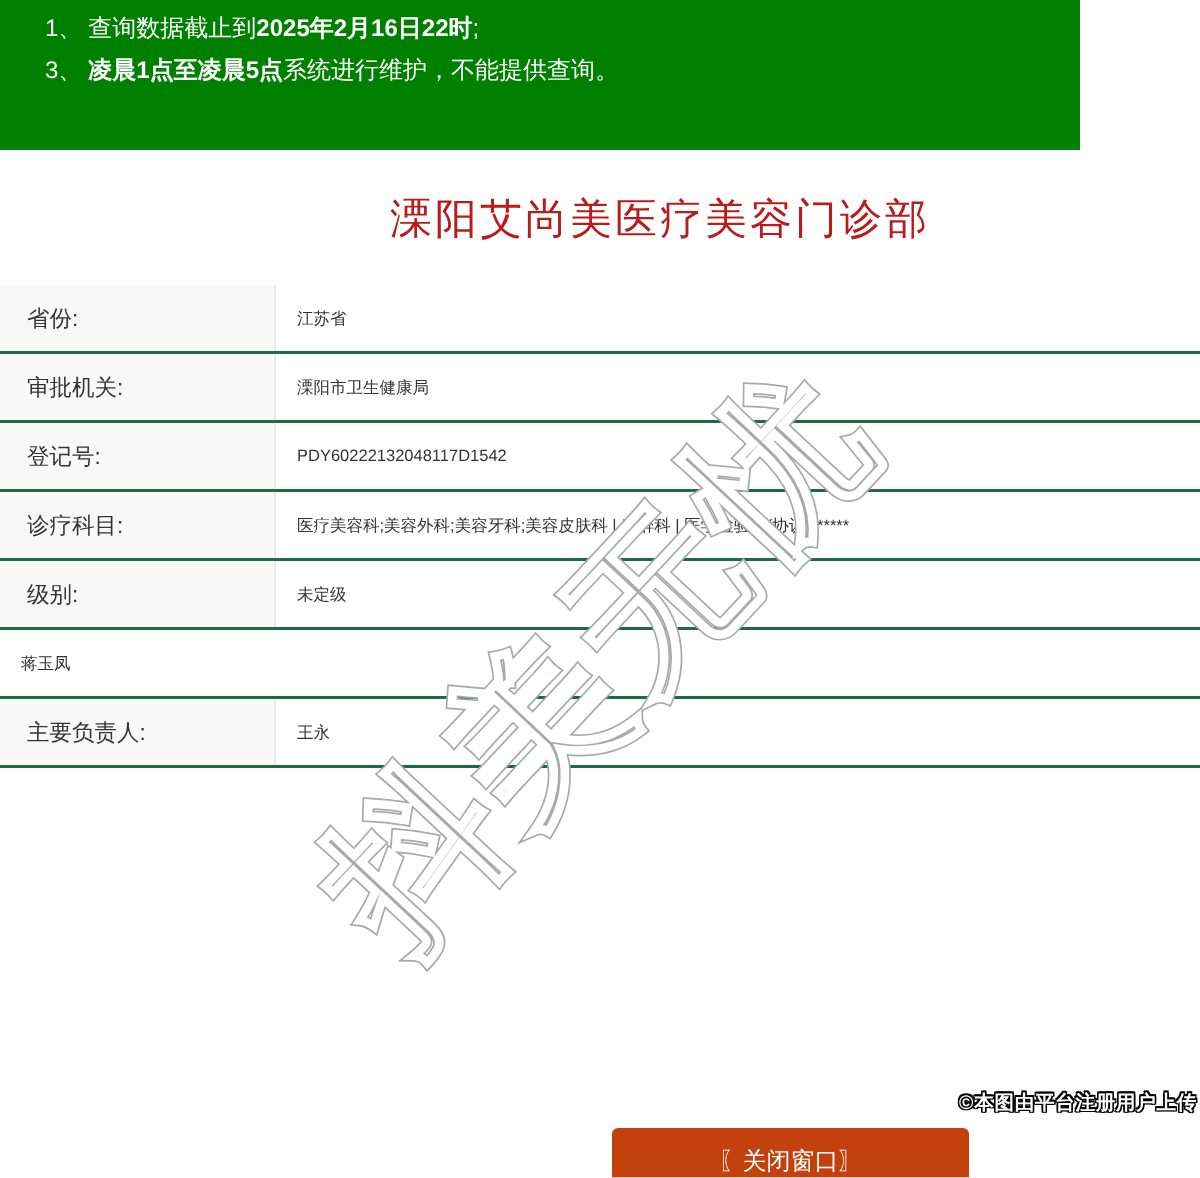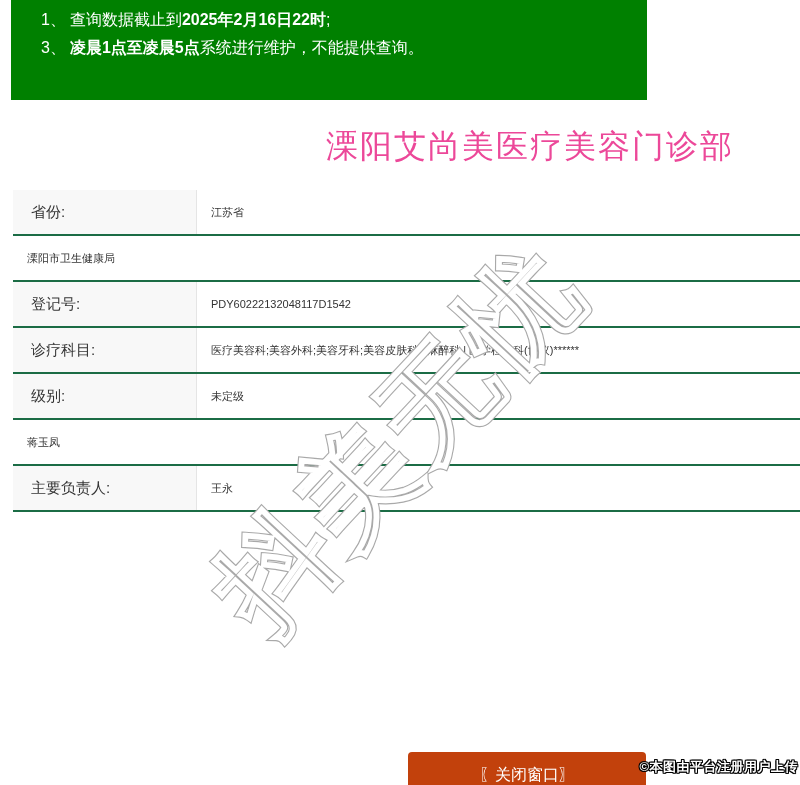--- a/index.html
+++ b/index.html
@@ -10,50 +10,48 @@
     height: 785px;
     background: #fff;
     overflow: hidden;
     font-family: "Liberation Sans", sans-serif;
     color: #333;
   }
 
   
   .notice {
     position: absolute;
-    top: 0; left: 11px;
-    width: 636px; height: 100px;
+    top: 0; left: 0;
+    width: 720px; height: 100px;
     background: #008000;
     color: #fff;
     padding: 6px 10px 0 30px;
     font-size: 16px;
   }
   .notice-line { line-height: 28px; white-space: nowrap; }
   .notice-line b { font-weight: bold; }
   .notice-num { margin-right: 4px; }
 
   
   .page-title {
     position: absolute;
     top: 124px; left: 260px;
     width: 540px;
-    text-align: center;
-    font-size: 32px;
+    font-size: 28px;
     letter-spacing: 2px;
-    color: #ec4899;
+    color: #b91c1c;
     line-height: 44px;
     white-space: nowrap;
   }
 
   
   .info-table {
     position: absolute;
     top: 190px; left: 0;
     width: 800px;
-    padding-left: 13px;
   }
   .row {
     display: flex;
     height: 46px;
     border-bottom: 2px solid #1b6c45;
   }
   .cell-label {
     flex: 0 0 184px;
     background: #f8f8f8;
     border-right: 1px solid #e5e5e5;
@@ -99,21 +97,21 @@
     font-family: "Liberation Sans", sans-serif;
     text-align: center;
     line-height: 33px;
     cursor: pointer;
     z-index: 6;
   }
 
   
   .upload-note {
     position: absolute;
-    top: 758px; right: 2px;
+    top: 726px; right: 2px;
     font-size: 13px;
     font-weight: bold;
     color: #fff;
     letter-spacing: 0.5px;
     text-shadow:
       -1px -1px 0 #000, 1px -1px 0 #000,
       -1px 1px 0 #000, 1px 1px 0 #000,
       0 -1px 0 #000, 0 1px 0 #000,
       -1px 0 0 #000, 1px 0 0 #000;
     z-index: 7;
@@ -135,20 +133,21 @@
   </div>
 
   <div class="page-title">溧阳艾尚美医疗美容门诊部</div>
 
   <div class="info-table">
     <div class="row">
       <div class="cell-label">省份:</div>
       <div class="cell-value">江苏省</div>
     </div>
     <div class="row">
+      <div class="cell-label">审批机关:</div>
       <div class="cell-value">溧阳市卫生健康局</div>
     </div>
     <div class="row">
       <div class="cell-label">登记号:</div>
       <div class="cell-value">PDY60222132048117D1542</div>
     </div>
     <div class="row">
       <div class="cell-label">诊疗科目:</div>
       <div class="cell-value">医疗美容科;美容外科;美容牙科;美容皮肤科 | 麻醉科 | 医学检验科(协议)******</div>
     </div>

